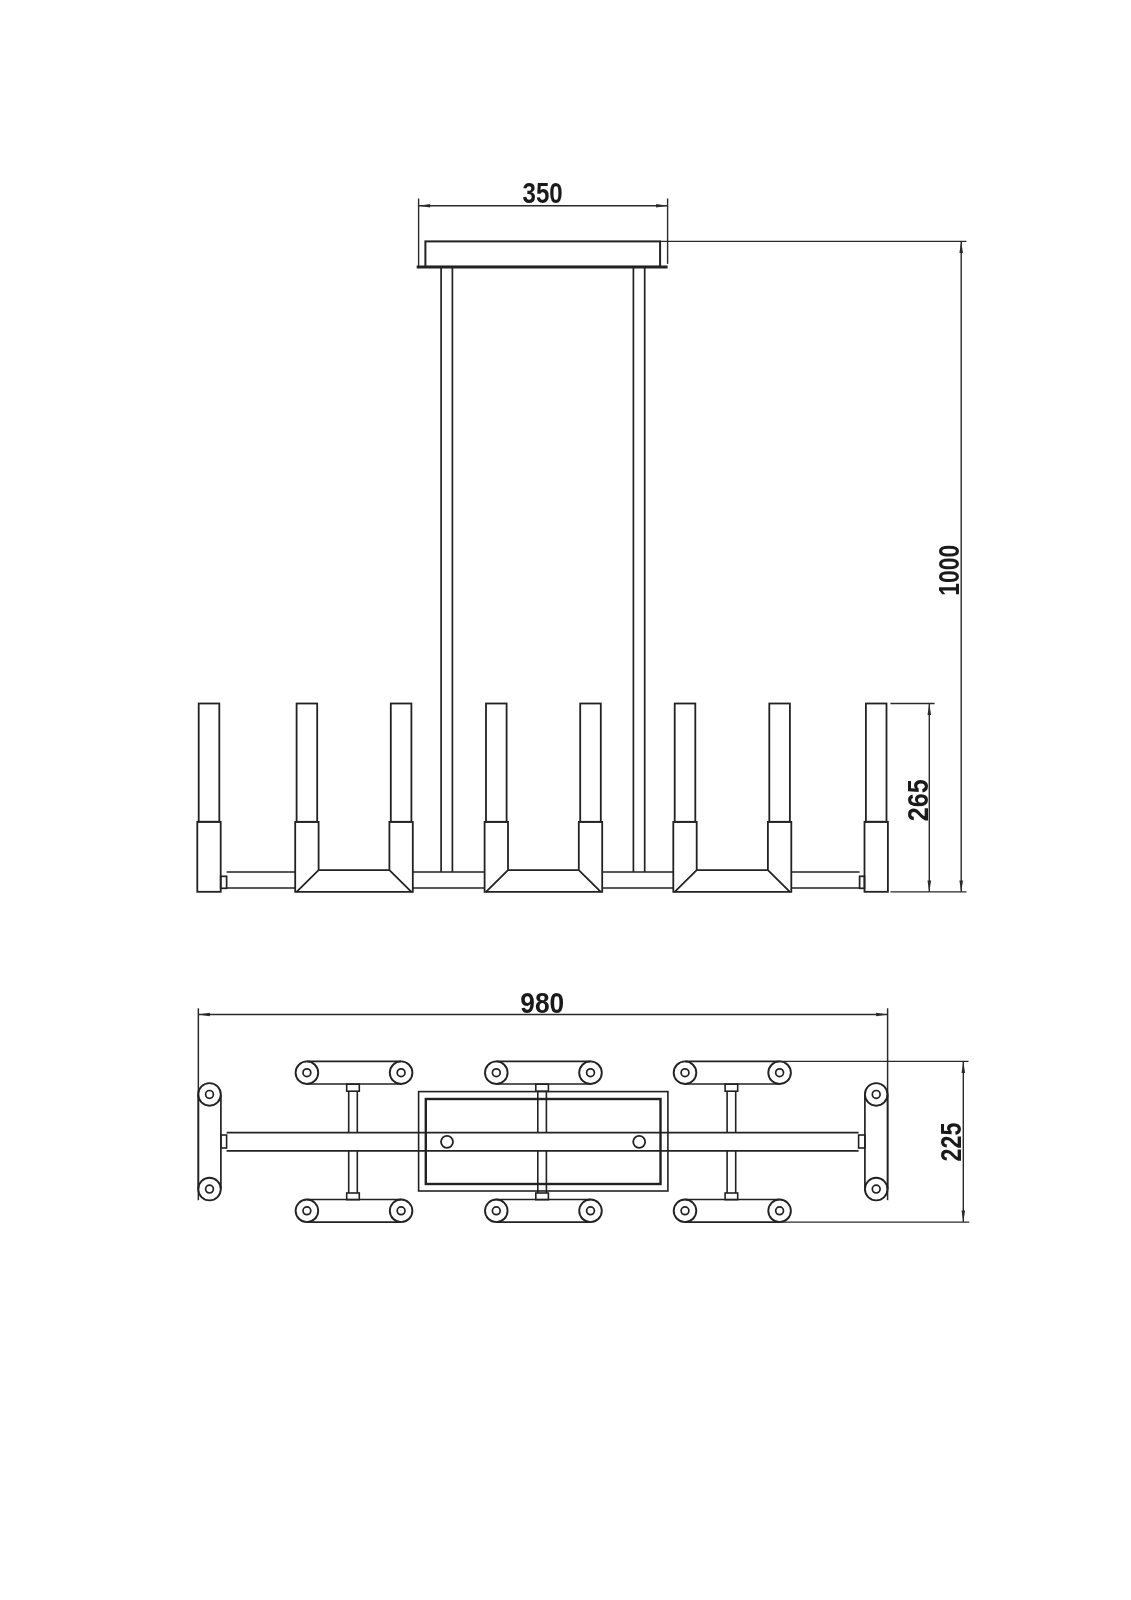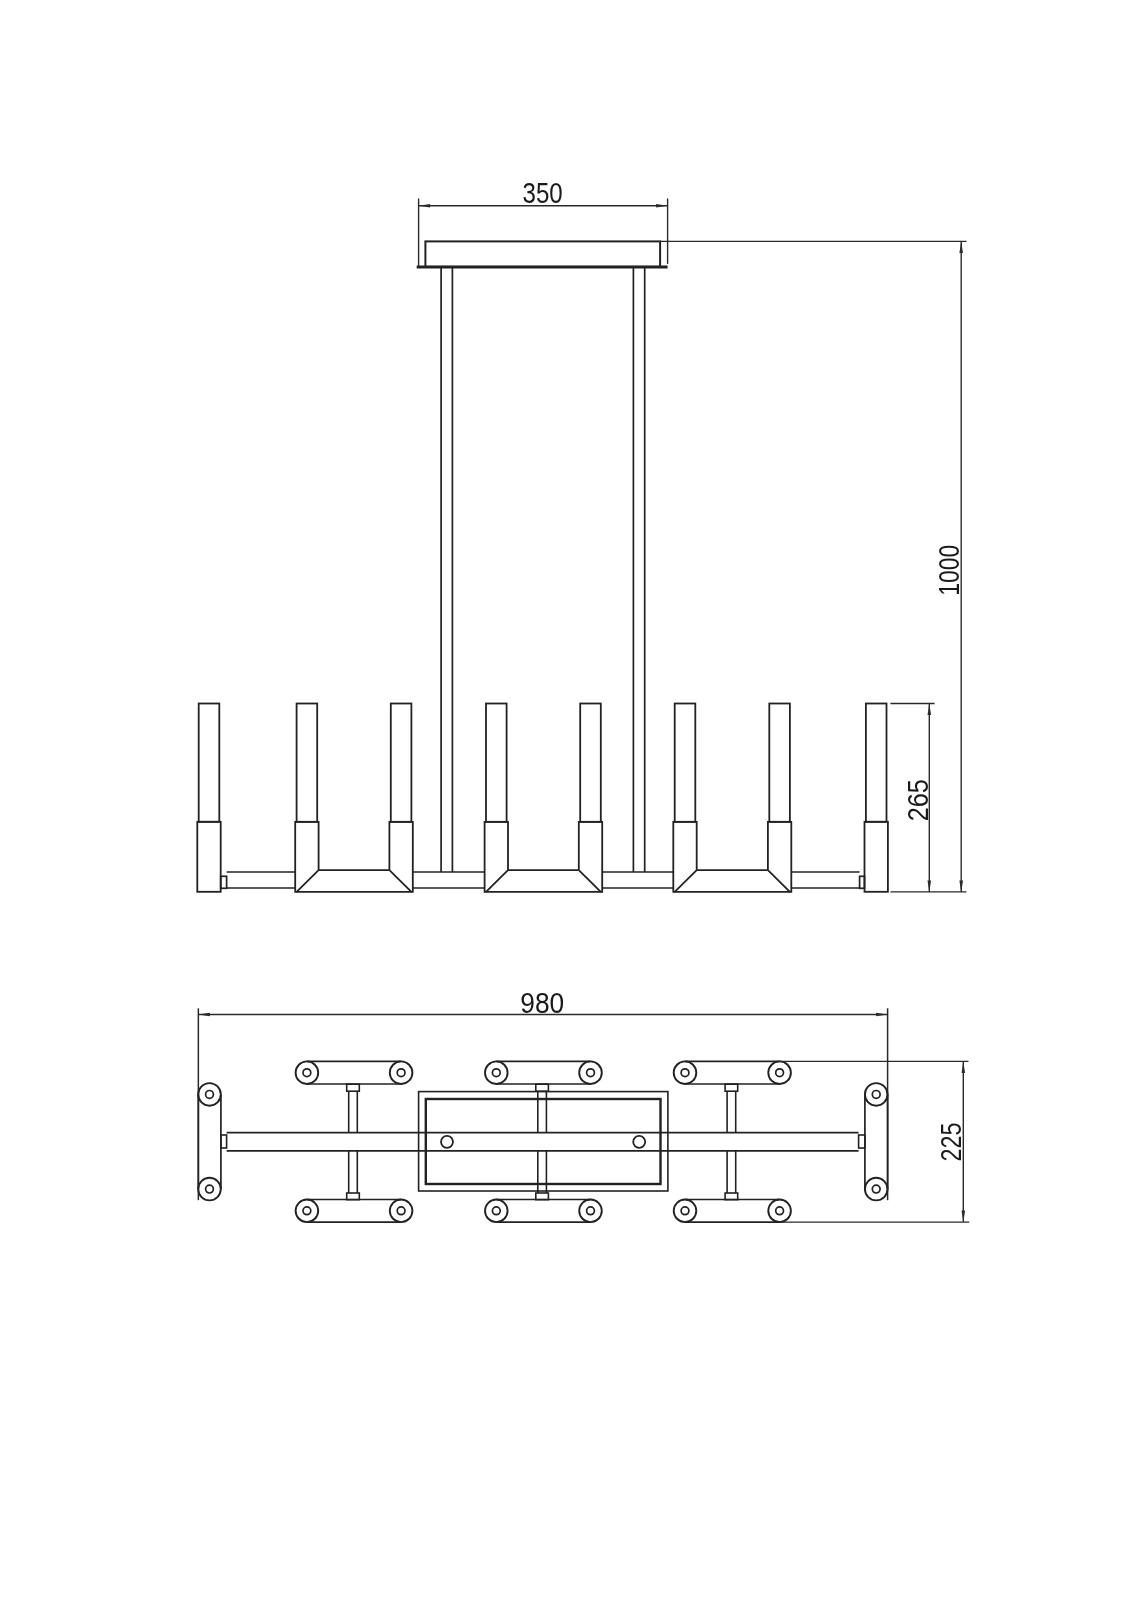--- a/index.html
+++ b/index.html
@@ -1,16 +1,16 @@
 <!DOCTYPE html>
 <html><head>
 <meta charset="utf-8">
 <style>
 html,body{margin:0;padding:0;background:#ffffff;}
-#page{width:1131px;height:1600px;background:#ffffff;position:relative;}
+#page{width:1131px;height:1600px;background:#ffffff;position:relative;font-weight:bold;}
 </style>
 </head>
 <body>
 <div id="page">
 
 <svg width="1131" height="1600" viewBox="0 0 1131 1600">
 
 <line x1="418.6" y1="198.5" x2="418.6" y2="266.5" stroke="#2a2a2a" stroke-width="1.4"></line>
 
 <line x1="667.6" y1="198.5" x2="667.6" y2="263.9" stroke="#2a2a2a" stroke-width="1.4"></line>

